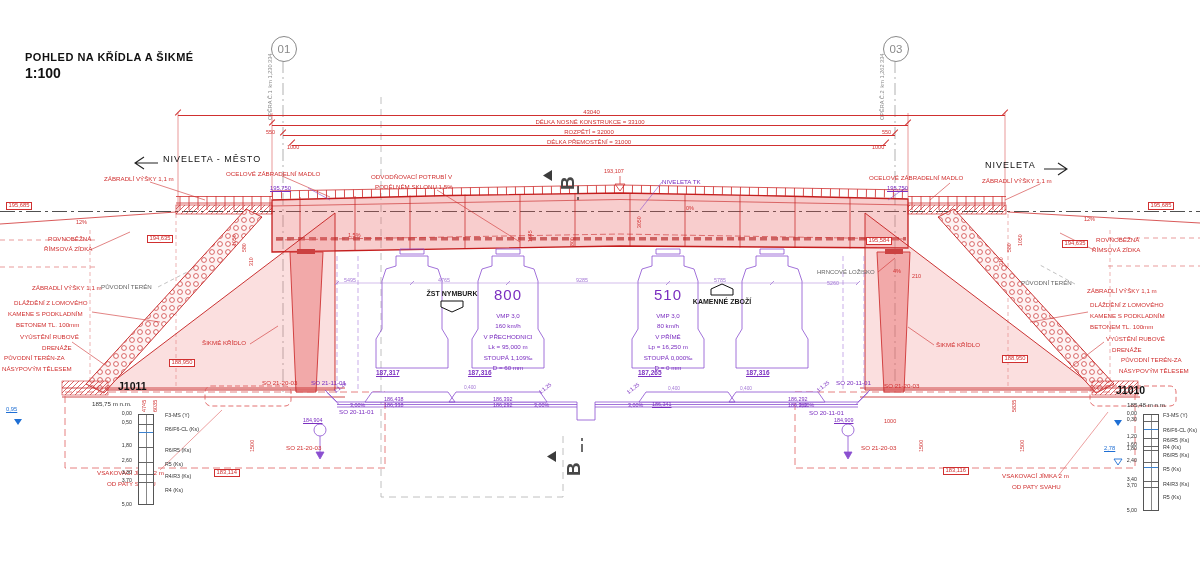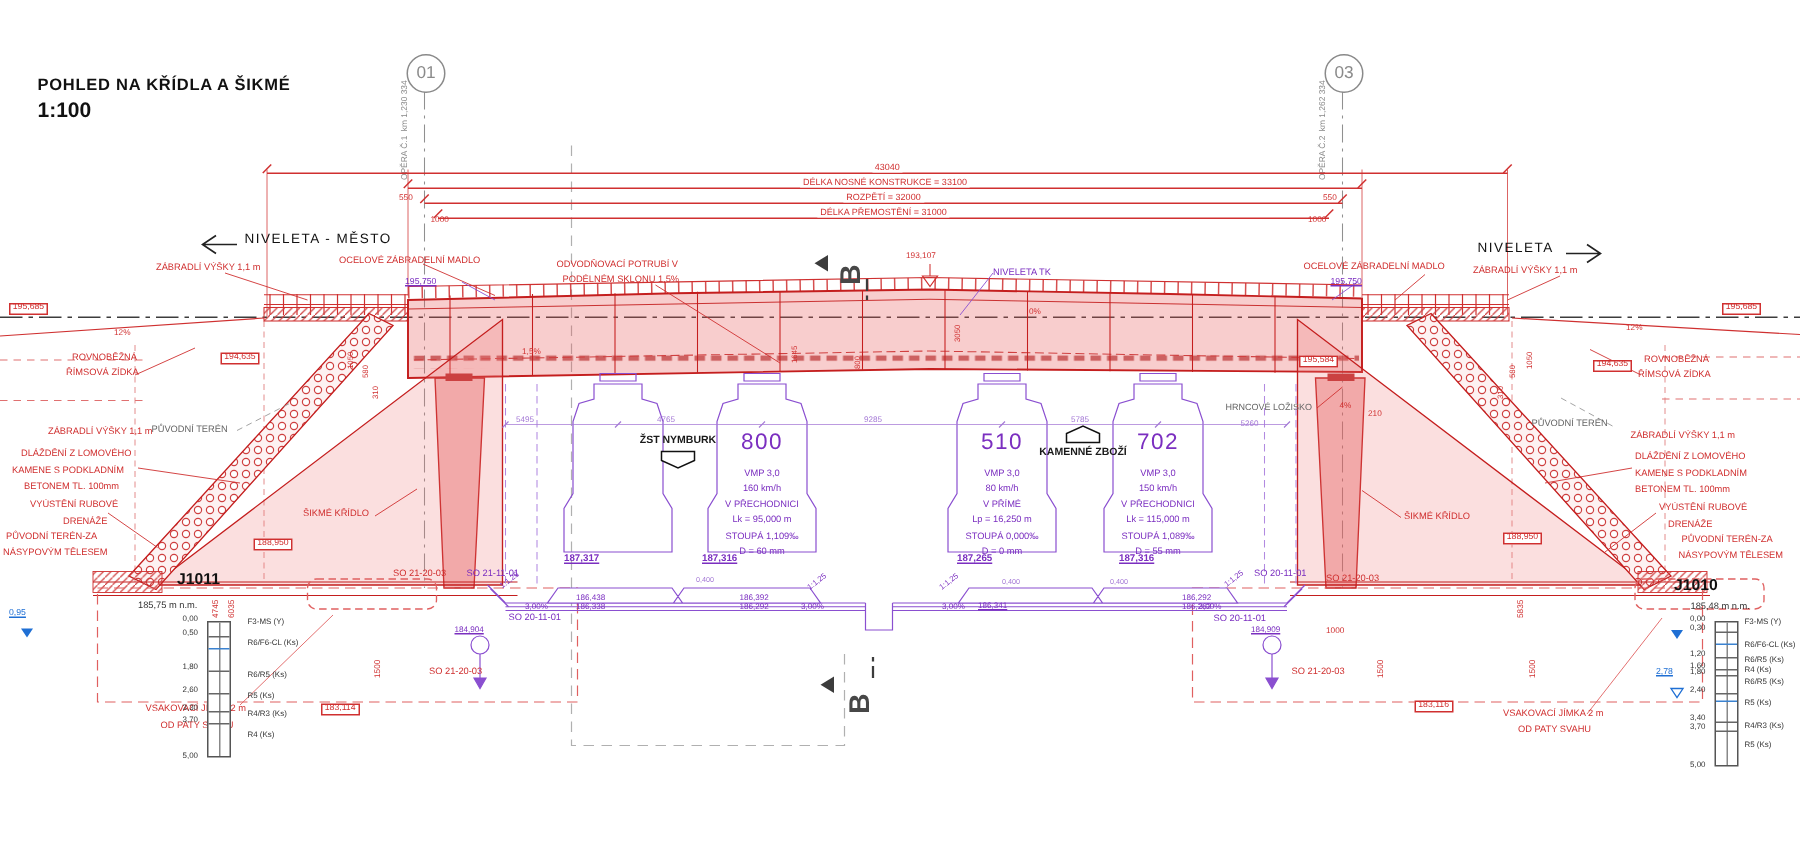--- a/index.html
+++ b/index.html
@@ -344,29 +344,20 @@
     <div class="track" style="left: 613px; top: 286px; width: 110px;">
       <div class="num">510</div>
       <div class="tl">VMP 3,0</div>
       <div class="tl">80 km/h</div>
       <div class="tl">V PŘÍMÉ</div>
       <div class="tl">Lp = 16,250 m</div>
       <div class="tl">STOUPÁ 0,000‰</div>
       <div class="tl">D = 0 mm</div>
     </div>
     <div class="ann b u" style="left: 638px; top: 370px; font-size: 6.5px; color: rgb(123, 47, 192);">187,265</div>
-    <div class="track" style="left: 717px; top: 286px; width: 110px;">
-      <div class="num">702</div>
-      <div class="tl">VMP 3,0</div>
-      <div class="tl">150 km/h</div>
-      <div class="tl">V PŘECHODNICI</div>
-      <div class="tl">Lk = 115,000 m</div>
-      <div class="tl">STOUPÁ 1,089‰</div>
-      <div class="tl">D = 55 mm</div>
-    </div>
     <div class="ann b u" style="left: 746px; top: 370px; font-size: 6.5px; color: rgb(123, 47, 192);">187,316</div>
     <div class="ann b" style="left: 118px; top: 381px; font-size: 10.5px; color: rgb(17, 17, 17);">J1011</div>
     <div class="ann" style="left: 92px; top: 401px; font-size: 6.2px; color: rgb(51, 51, 51);">185,75 m n.m.</div>
     <div class="bh-col" style="left: 138px; top: 414px; width: 16px; height: 91px;">
       <div class="bh-mid"></div>
       <div class="bh-line" style="top: 9px;"></div>
       <div class="bh-line" style="top: 32px;"></div>
       <div class="bh-line" style="top: 47px;"></div>
       <div class="bh-line" style="top: 59px;"></div>
       <div class="bh-line" style="top: 67px;"></div>

